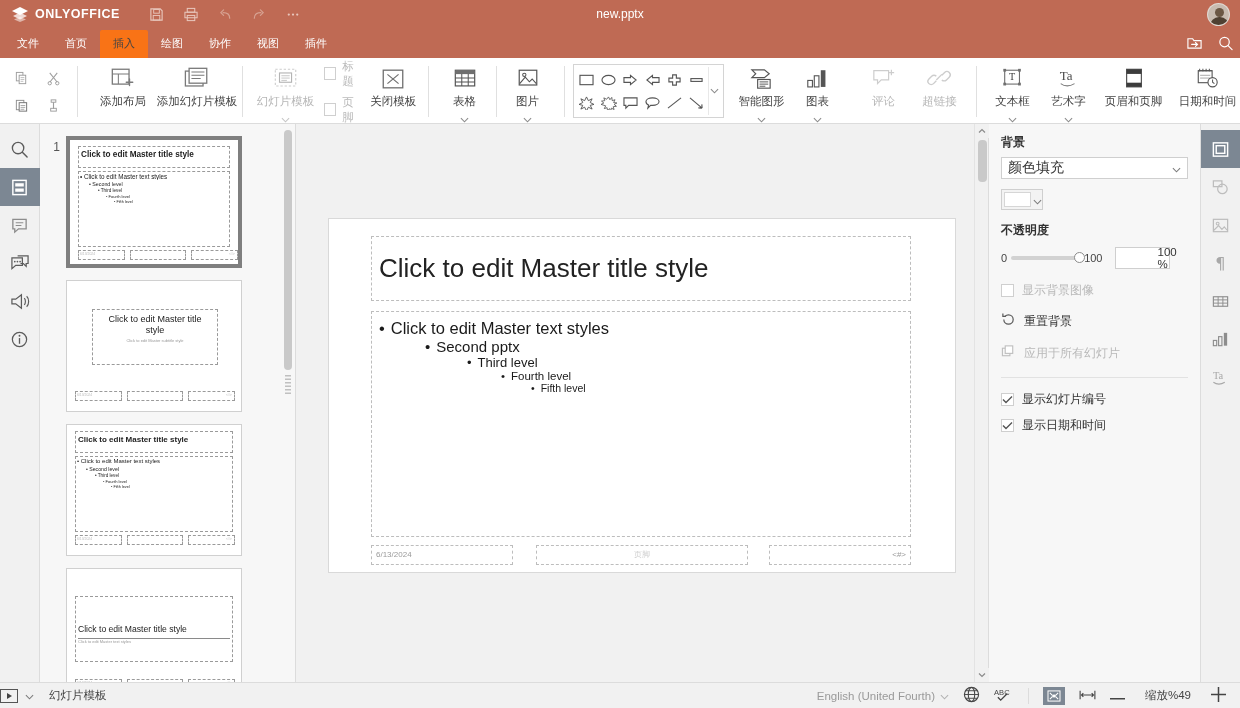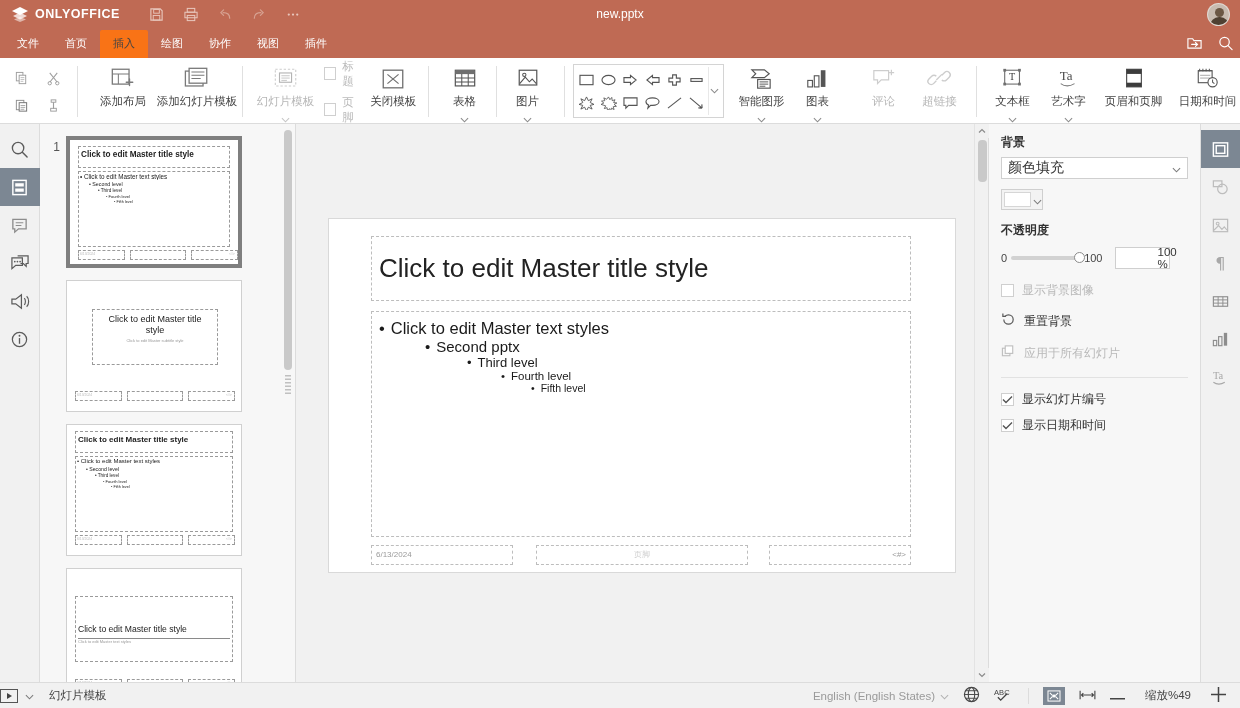--- a/index.html
+++ b/index.html
@@ -924,21 +924,21 @@
       <span>
         <svg width="9" height="6" viewBox="0 0 10 6">
             <path d="M1 1l4 4 4-4" fill="none" stroke="#7c7c7c" stroke-width="1.2"></path>
           </svg>
       </span>
       <span style="margin-left:8px;color:#444;">幻灯片模板</span>
     </div>
     <div class="sb-mid"></div>
     <div class="sb-right">
       <span class="sb-lang">
-        <span>English (English States)</span>
+        <span>English (United Fourth)</span>
         <span>
           <svg width="9" height="6" viewBox="0 0 10 6">
               <path d="M1 1l4 4 4-4" fill="none" stroke="#b2b2b2" stroke-width="1.2"></path>
             </svg>
         </span>
       </span>
       <span>
         <svg width="17" height="17" viewBox="0 0 18 18">
             <circle cx="9" cy="9" r="7.5" fill="none" stroke="#444" stroke-width="1.2"></circle>
             <ellipse cx="9" cy="9" rx="3.4" ry="7.5" fill="none" stroke="#444" stroke-width="1.1"></ellipse>

